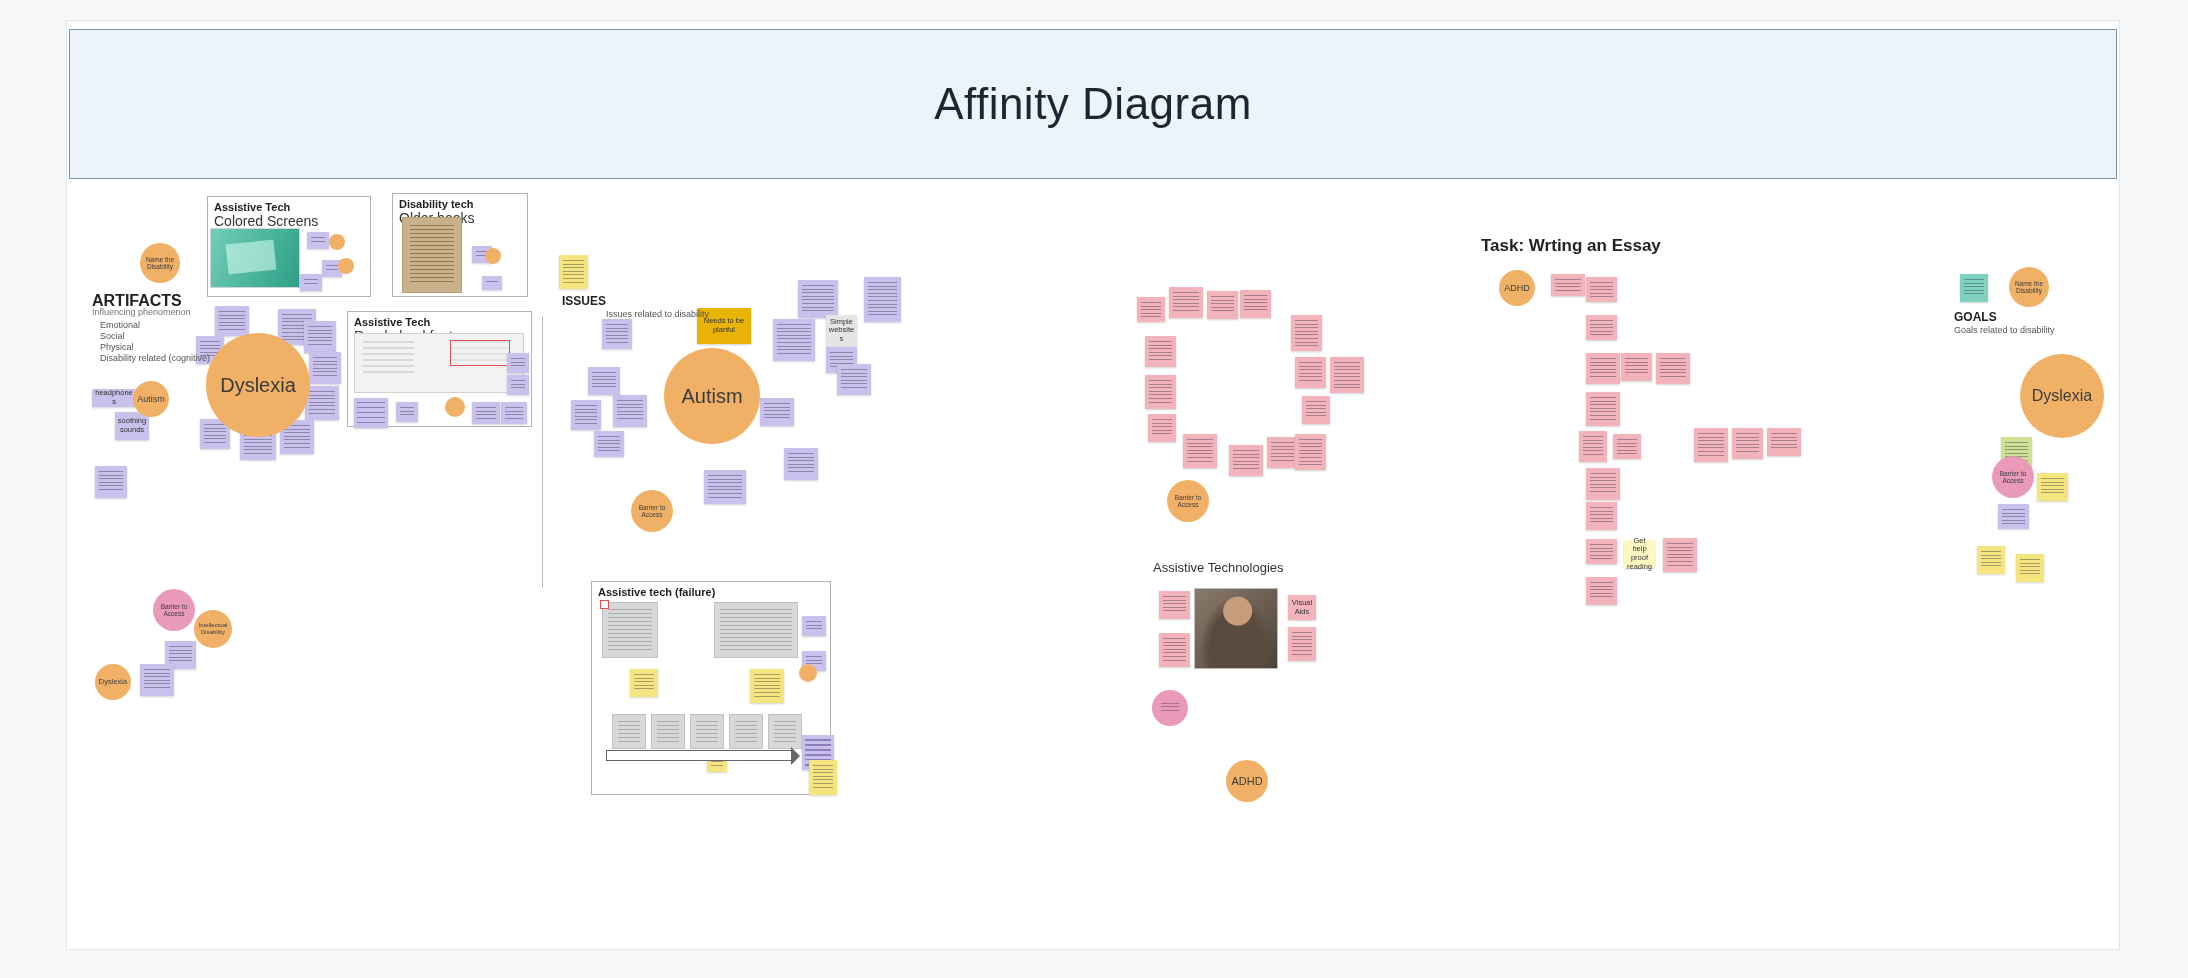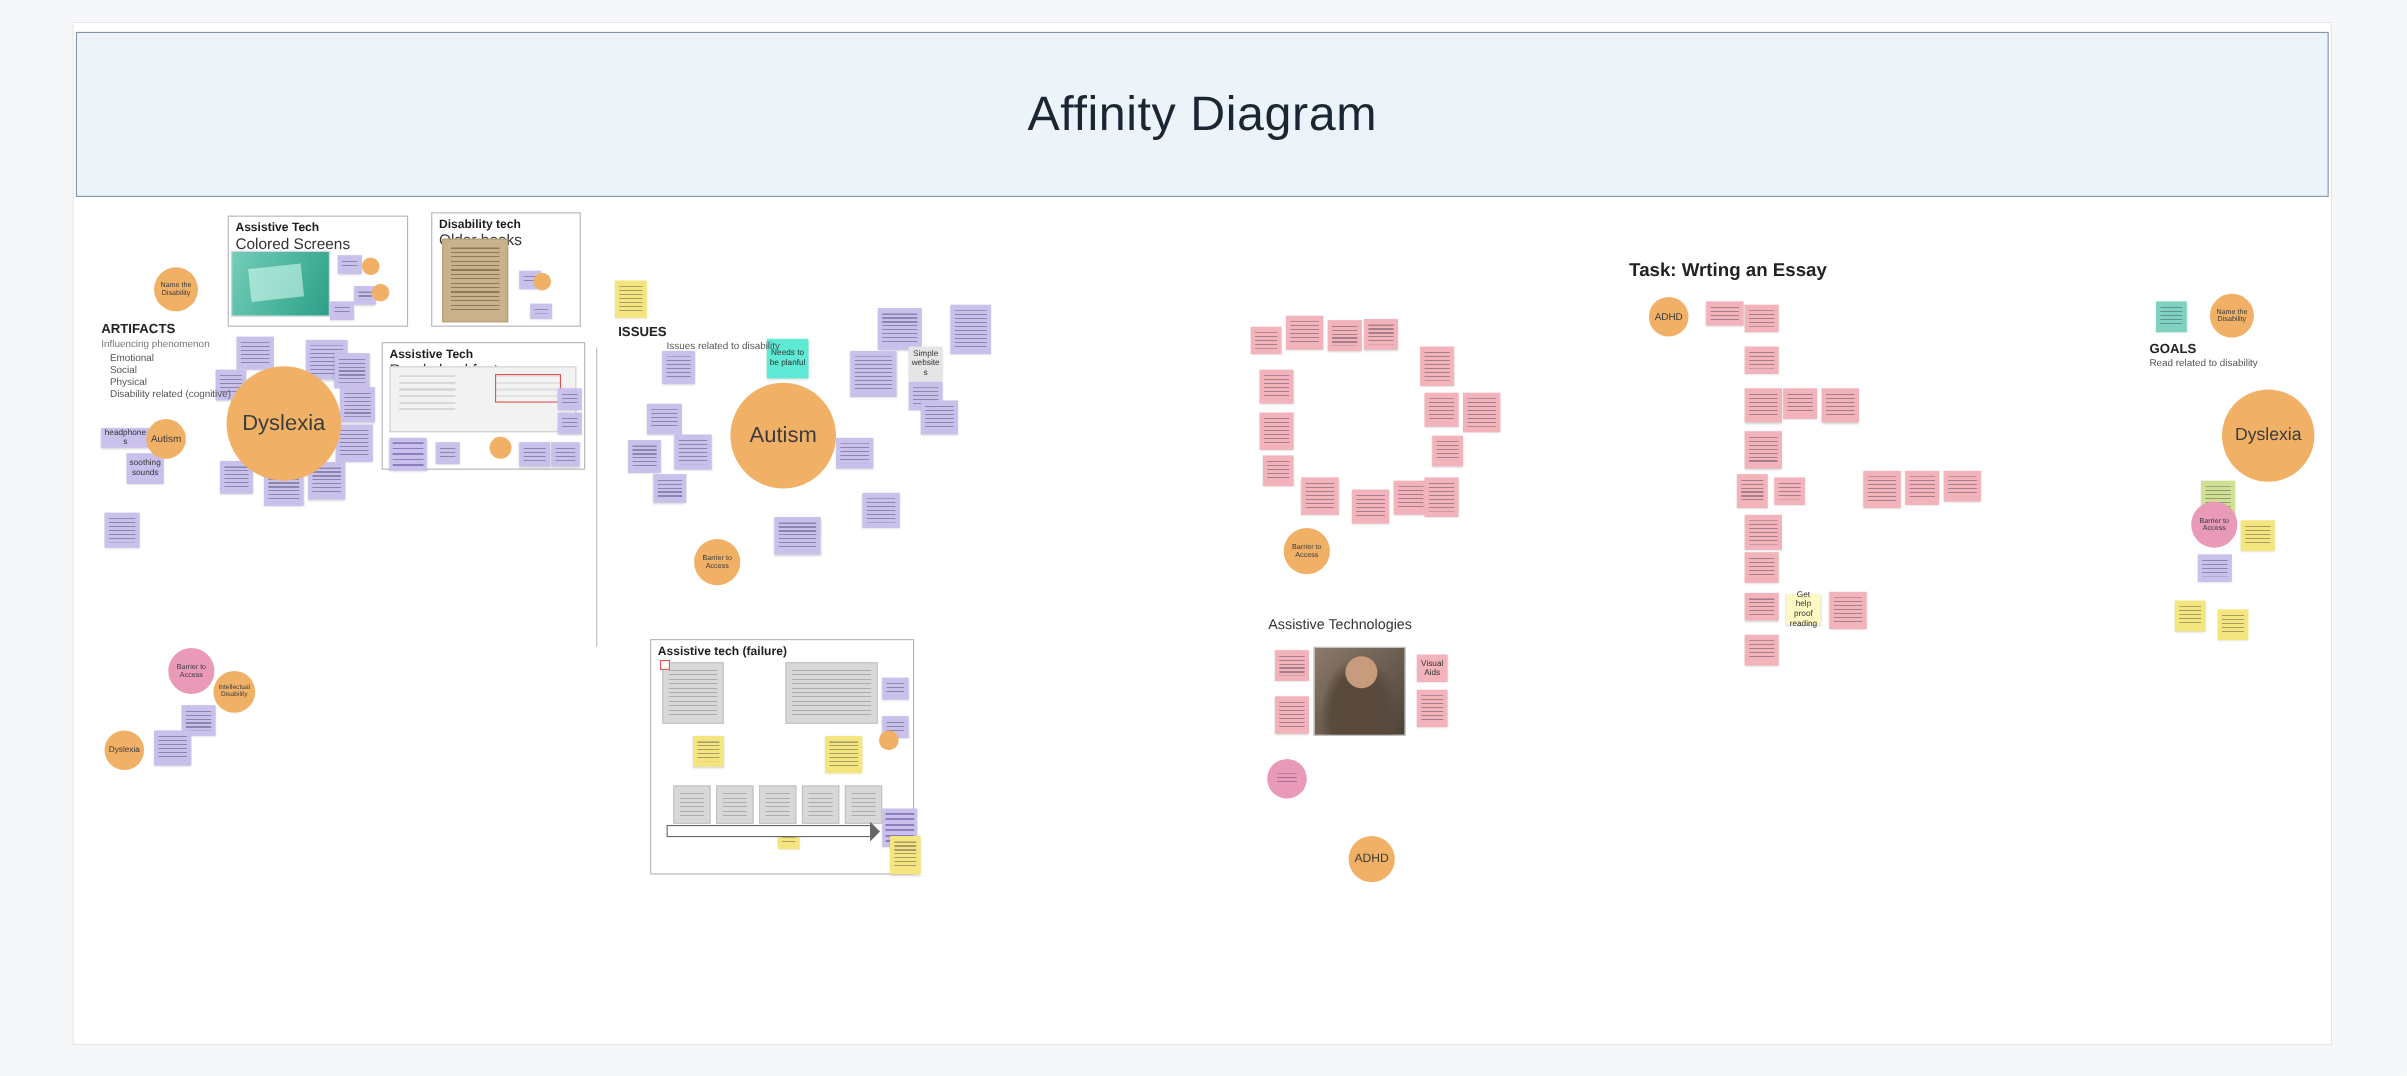--- a/index.html
+++ b/index.html
@@ -88,21 +88,21 @@
       <div class="note scribble" style="left: 322px; top: 260px; width: 20px; height: 17px; background: rgb(201, 192, 236);"></div>
       <div class="note scribble" style="left: 300px; top: 274px; width: 22px; height: 17px; background: rgb(201, 192, 236);"></div>
       <div class="note scribble" style="left: 472px; top: 246px; width: 20px; height: 17px; background: rgb(201, 192, 236);"></div>
       <div class="note scribble" style="left: 482px; top: 276px; width: 20px; height: 14px; background: rgb(201, 192, 236);"></div>
       <div class="note lined" style="left: 354px; top: 398px; width: 34px; height: 30px; background: rgb(201, 192, 236);"></div>
       <div class="note scribble" style="left: 396px; top: 402px; width: 22px; height: 20px; background: rgb(201, 192, 236);"></div>
       <div class="note scribble" style="left: 472px; top: 402px; width: 28px; height: 22px; background: rgb(201, 192, 236);"></div>
       <div class="note scribble" style="left: 501px; top: 402px; width: 26px; height: 22px; background: rgb(201, 192, 236);"></div>
       <div class="note scribble" style="left: 507px; top: 353px; width: 22px; height: 20px; background: rgb(201, 192, 236);"></div>
       <div class="note scribble" style="left: 507px; top: 375px; width: 22px; height: 20px; background: rgb(201, 192, 236);"></div>
-      <div class="note" style="left: 697px; top: 308px; width: 38px; height: 36px; background: #5eead4;">
+      <div class="note" style="left: 697px; top: 308px; width: 54px; height: 36px; background: #eab308;">
         <span class="note-text">Needs to be planful</span>
       </div>
       <div class="note scribble" style="left: 798px; top: 280px; width: 40px; height: 38px; background: rgb(201, 192, 236);"></div>
       <div class="note scribble" style="left: 773px; top: 319px; width: 42px; height: 42px; background: rgb(201, 192, 236);"></div>
       <div class="note" style="left: 826px; top: 315px; width: 31px; height: 31px; background: #e5e5e5;">
         <span class="note-text">Simple websites</span>
       </div>
       <div class="note scribble" style="left: 864px; top: 277px; width: 37px; height: 45px; background: rgb(201, 192, 236);"></div>
       <div class="note scribble" style="left: 826px; top: 347px; width: 31px; height: 26px; background: rgb(201, 192, 236);"></div>
       <div class="note scribble" style="left: 837px; top: 364px; width: 34px; height: 31px; background: rgb(201, 192, 236);"></div>
@@ -218,26 +218,26 @@
       </div>
       <div class="circle" style="left: 2009px; top: 267px; width: 40px; height: 40px; background: rgb(240, 177, 103); font-size: 6.5px;">
         <span class="circle-label">Name the Disability</span>
       </div>
       <div class="circle" style="left: 2020px; top: 354px; width: 84px; height: 84px; background: rgb(240, 177, 103); font-size: 16px;">
         <span class="circle-label">Dyslexia</span>
       </div>
       <div class="circle" style="left: 1992px; top: 456px; width: 42px; height: 42px; background: rgb(232, 154, 184); font-size: 6.5px;">
         <span class="circle-label">Barrier to Access</span>
       </div>
-      <div class="tlabel" style="left: 92px; top: 292px; font-size: 12px; font-weight: bold;">ARTIFACTS</div>
+      <div class="tlabel" style="left: 92px; top: 292px; font-size: 16px; font-weight: bold;">ARTIFACTS</div>
       <div class="tlabel" style="left: 92px; top: 307px; font-size: 9px; color: rgb(119, 119, 119);">Influencing phenomenon</div>
       <div class="tlabel" style="left: 100px; top: 320px; font-size: 9px; color: rgb(85, 85, 85);">Emotional</div>
       <div class="tlabel" style="left: 100px; top: 331px; font-size: 9px; color: rgb(85, 85, 85);">Social</div>
       <div class="tlabel" style="left: 100px; top: 342px; font-size: 9px; color: rgb(85, 85, 85);">Physical</div>
       <div class="tlabel" style="left: 100px; top: 353px; font-size: 9px; color: rgb(85, 85, 85);">Disability related (cognitive)</div>
       <div class="tlabel" style="left: 562px; top: 294px; font-size: 12px; font-weight: bold;">ISSUES</div>
       <div class="tlabel" style="left: 562px; top: 309px; font-size: 9px; color: rgb(85, 85, 85); padding-left: 44px;">Issues related to disability</div>
       <div class="tlabel" style="left: 1153px; top: 560px; font-size: 13px; color: rgb(51, 51, 51);">Assistive Technologies</div>
       <div class="tlabel" style="left: 1481px; top: 236px; font-size: 17px; font-weight: bold;">Task: Wrting an Essay</div>
       <div class="tlabel" style="left: 1954px; top: 310px; font-size: 12px; font-weight: bold;">GOALS</div>
-      <div class="tlabel" style="left: 1954px; top: 325px; font-size: 9px; color: rgb(85, 85, 85);">Read related to disability</div>
+      <div class="tlabel" style="left: 1954px; top: 325px; font-size: 9px; color: rgb(85, 85, 85);">Goals related to disability</div>
     </div>
 </div>
 
 </body></html>

